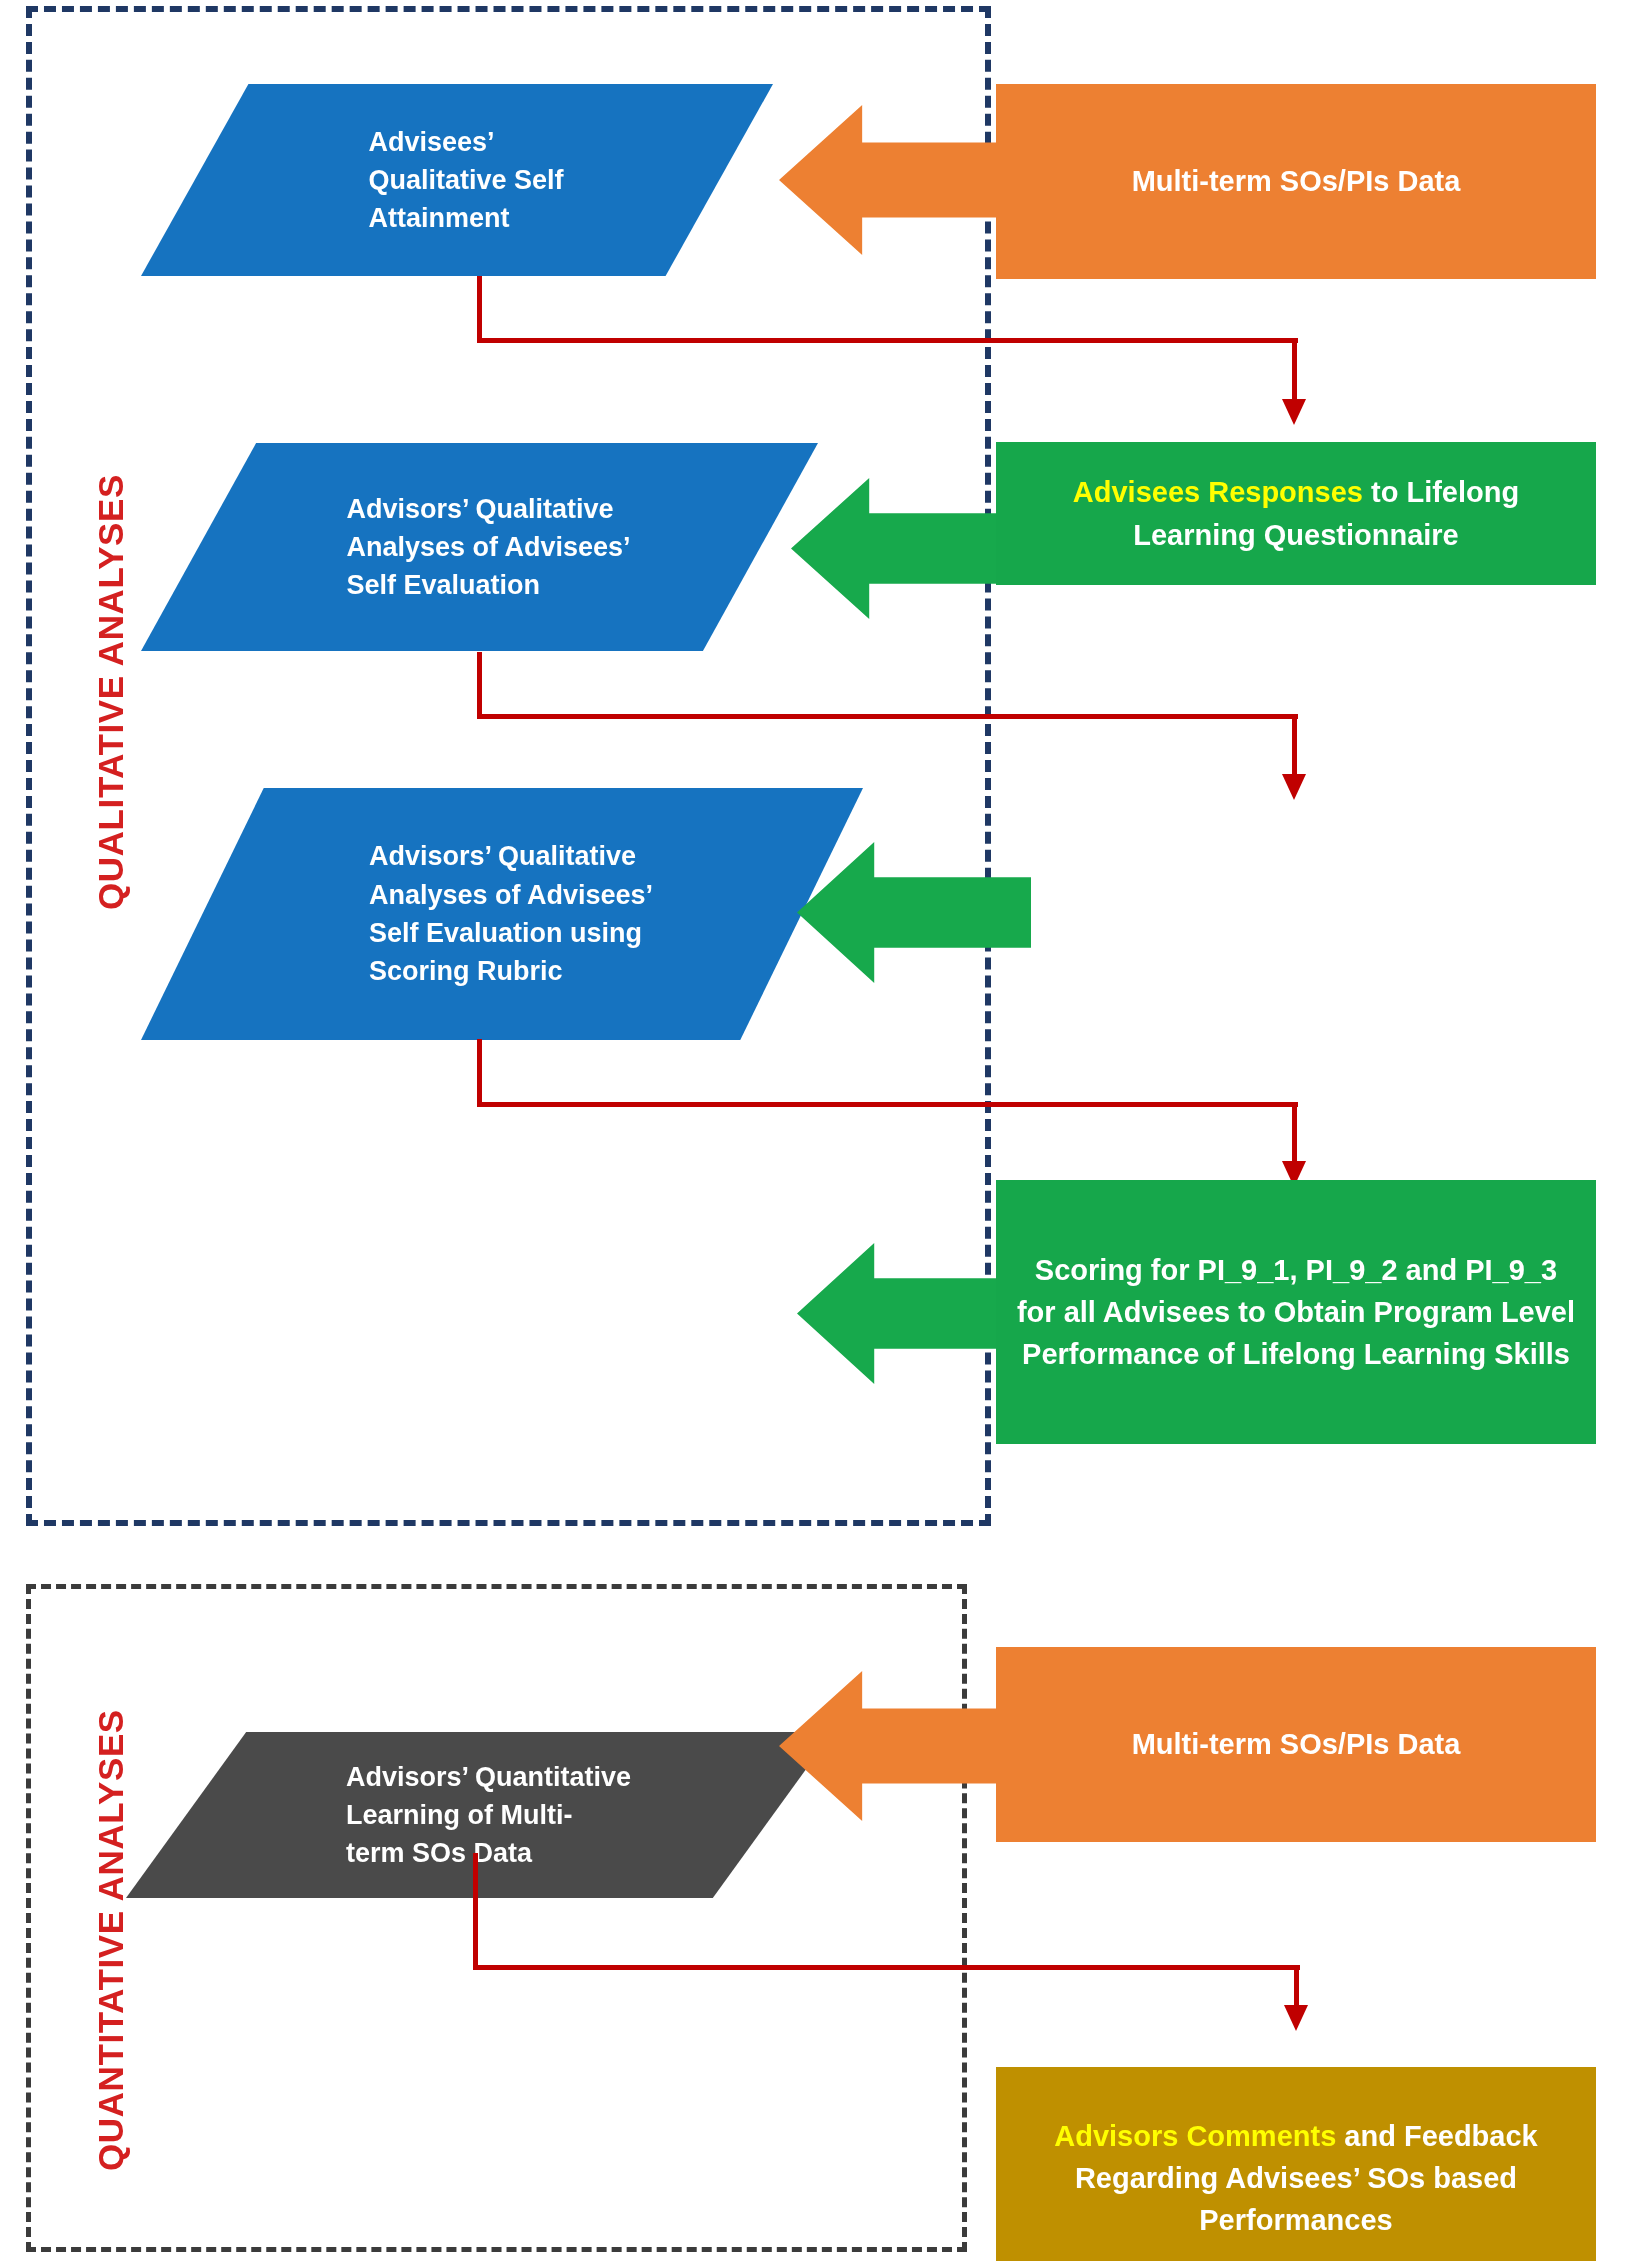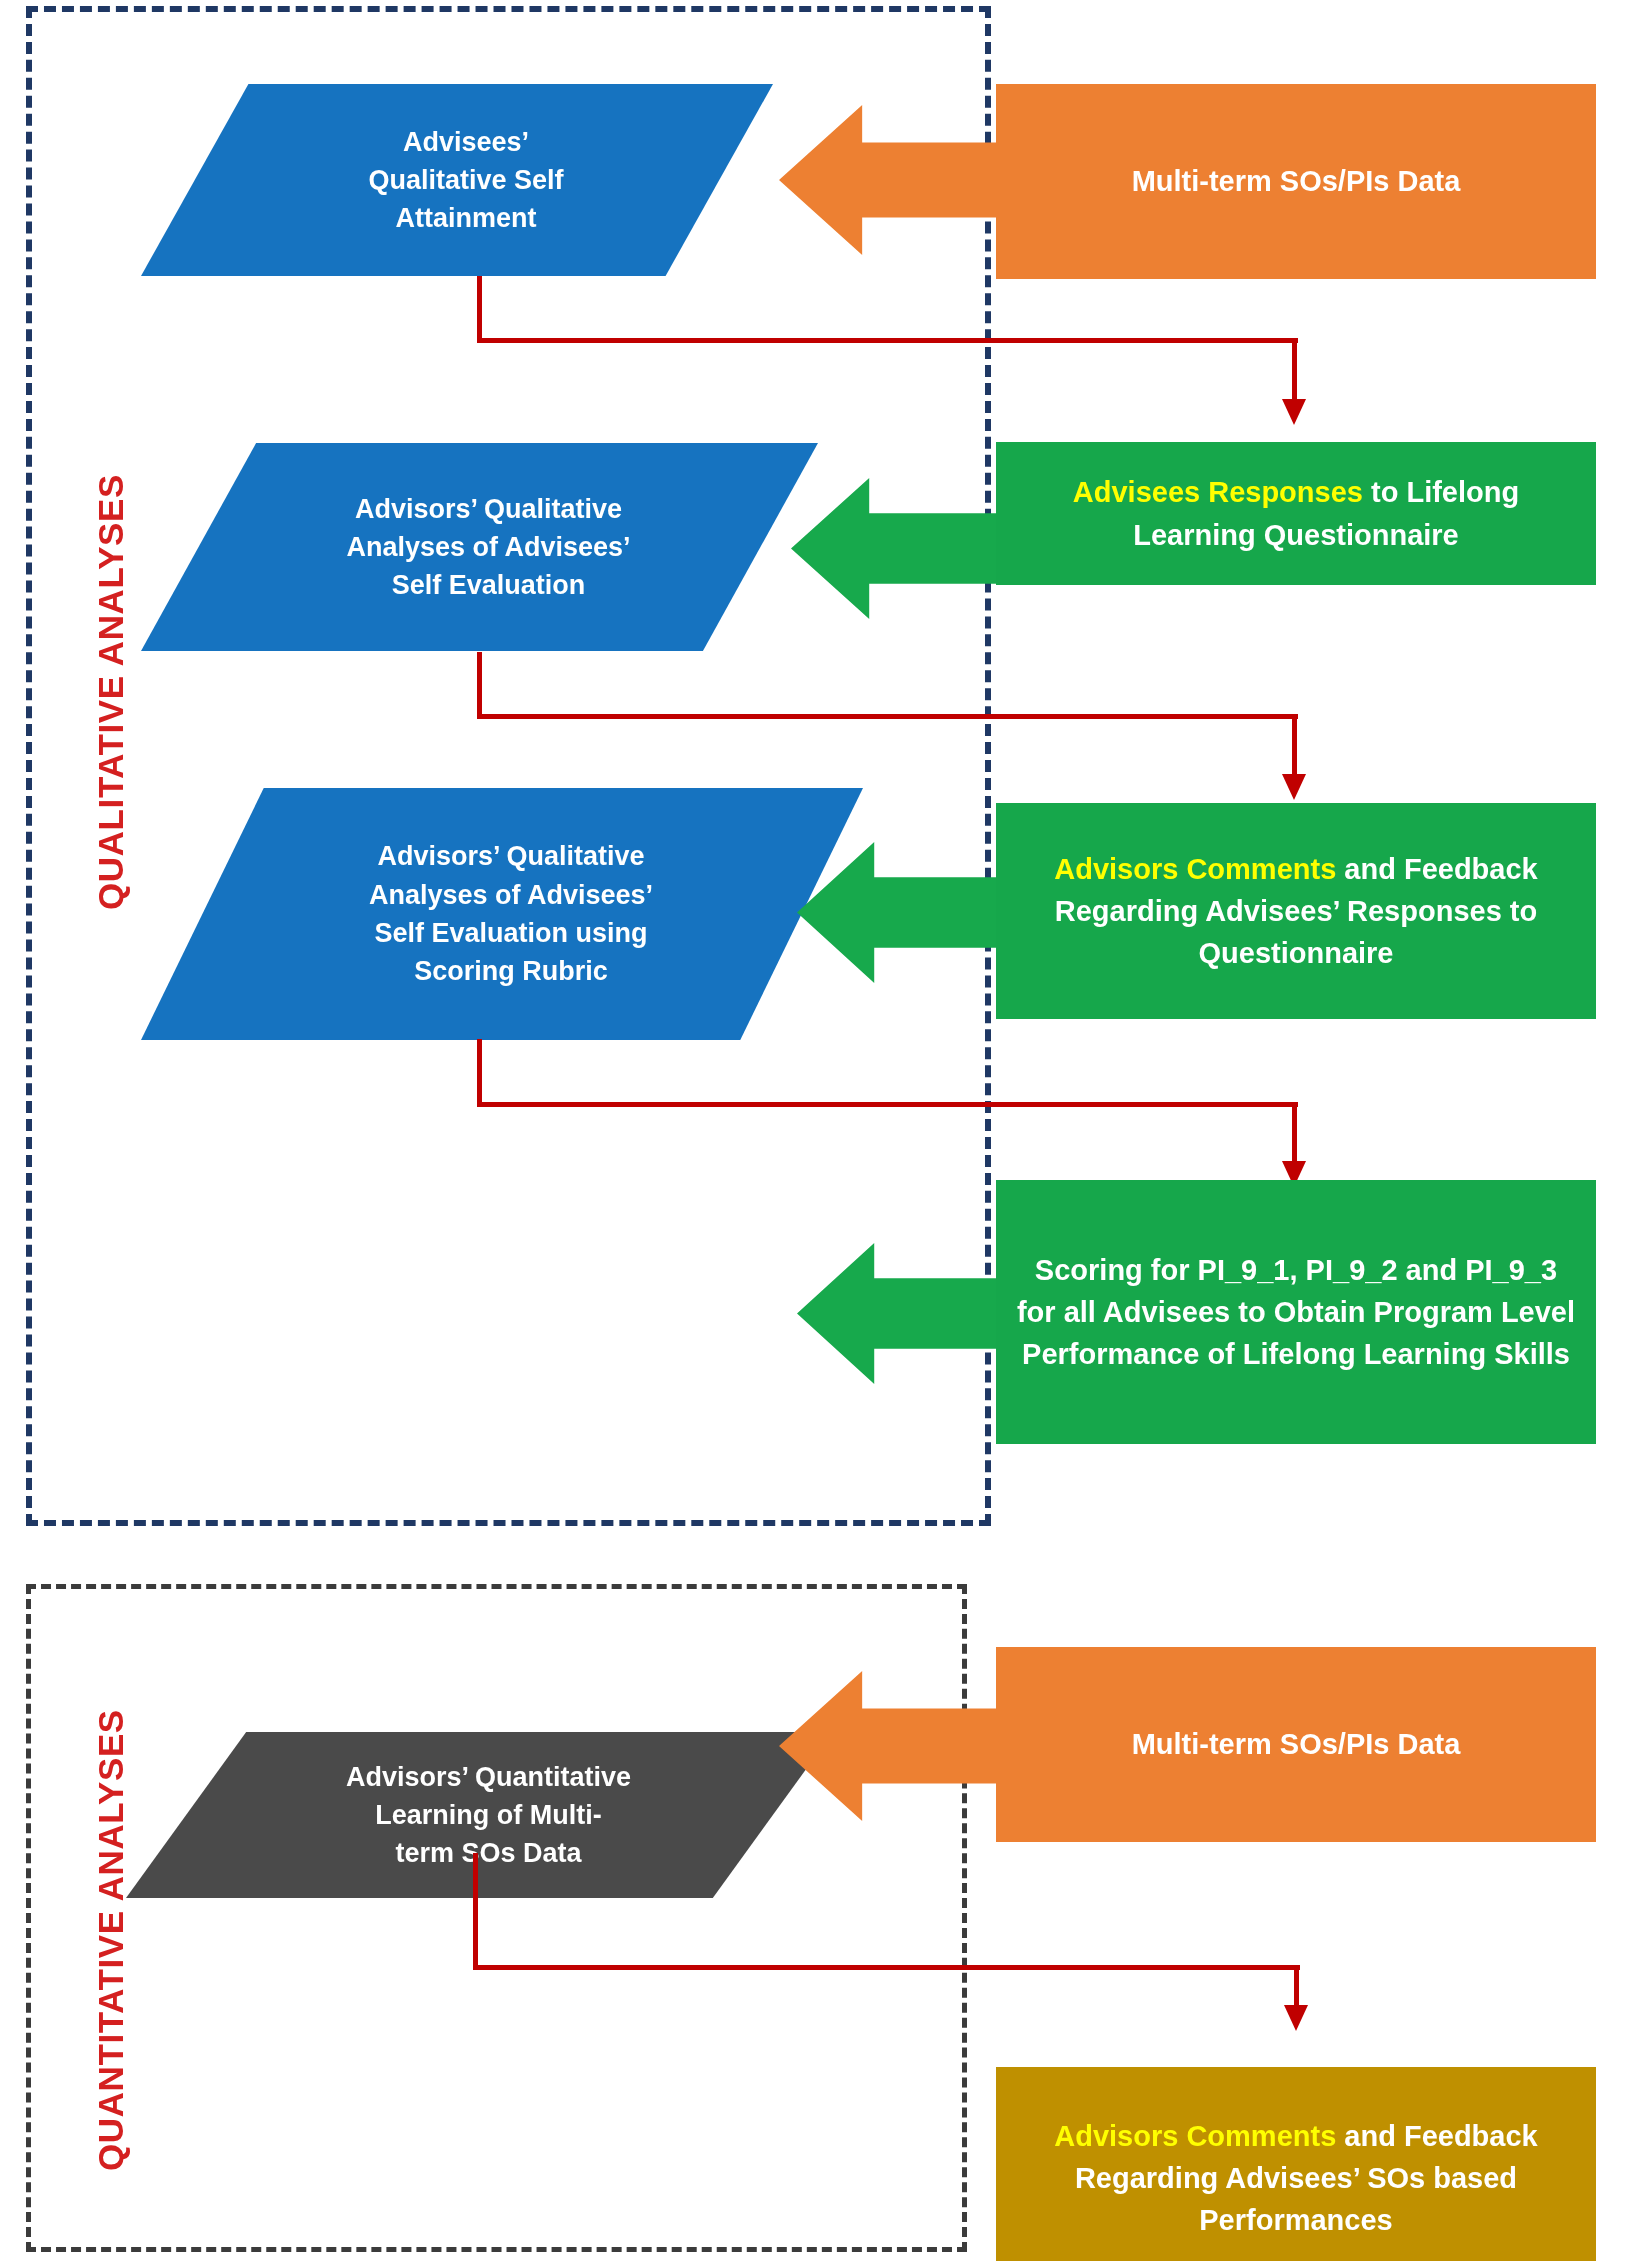--- a/index.html
+++ b/index.html
@@ -62,21 +62,20 @@
     font-size: 35px;
     transform: rotate(-90deg);
   }
 
   
   .para {
     position: absolute;
     display: flex;
     align-items: center;
     justify-content: center;
-    text-align: center;
     color: #ffffff;
     font-weight: bold;
     font-size: 27px;
     line-height: 1.42;
     box-sizing: border-box;
     padding: 6px 66px 6px 84px;
     clip-path: polygon(17% 0%, 100% 0%, 83% 100%, 0% 100%);
   }
   .para.blue { background: #1673c0; }
   .para.gray { background: #4a4a4a; }
@@ -175,23 +174,20 @@
     <span>
       <span>Advisors’ Qualitative</span><br>
       <span>Analyses of Advisees’</span><br>
       <span>Self Evaluation using</span><br>
       <span>Scoring Rubric</span>
     </span>
   </div>
 
   <div class="block-arrow green" style="left:797px; top:842px; width:234px; height:141px;"></div>
 
-  <div class="rect green" style="left:996px; top:803px; width:600px; height:216px;">
-    <span><span class="hl">Advisors Comments</span><span> and Feedback Regarding Advisees’ Responses to Questionnaire</span></span>
-  </div>
 
   <div class="conn-v" style="left:477px; top:1039px; height:67px;"></div>
   <div class="conn-h" style="left:477px; top:1102px; width:821px;"></div>
   <div class="conn-v" style="left:1292px; top:1102px; height:71px;"></div>
   <div class="arrowhead" style="left:1282px; top:1161px;"></div>
 
 
   <div class="block-arrow green" style="left:797px; top:1243px; width:234px; height:141px;"></div>
 
   <div class="rect green" style="left:996px; top:1180px; width:600px; height:264px;">

